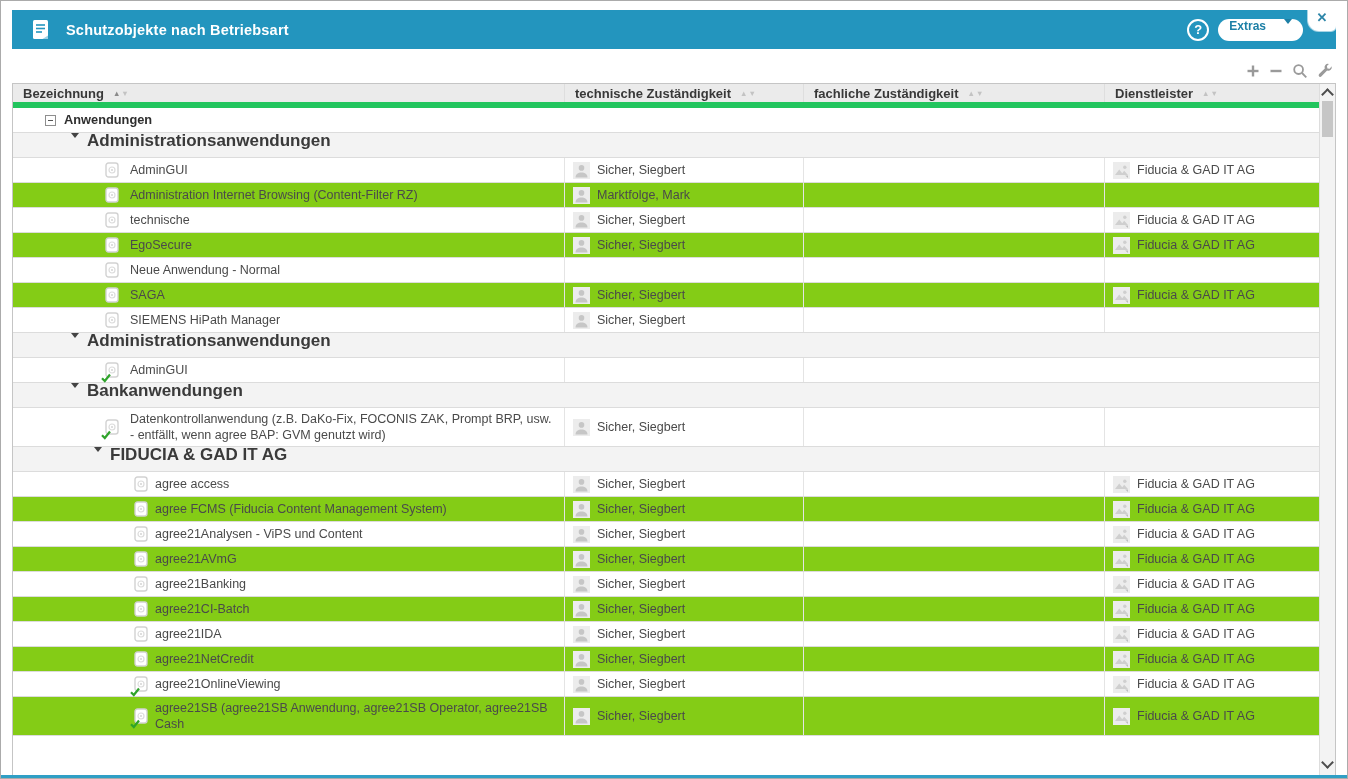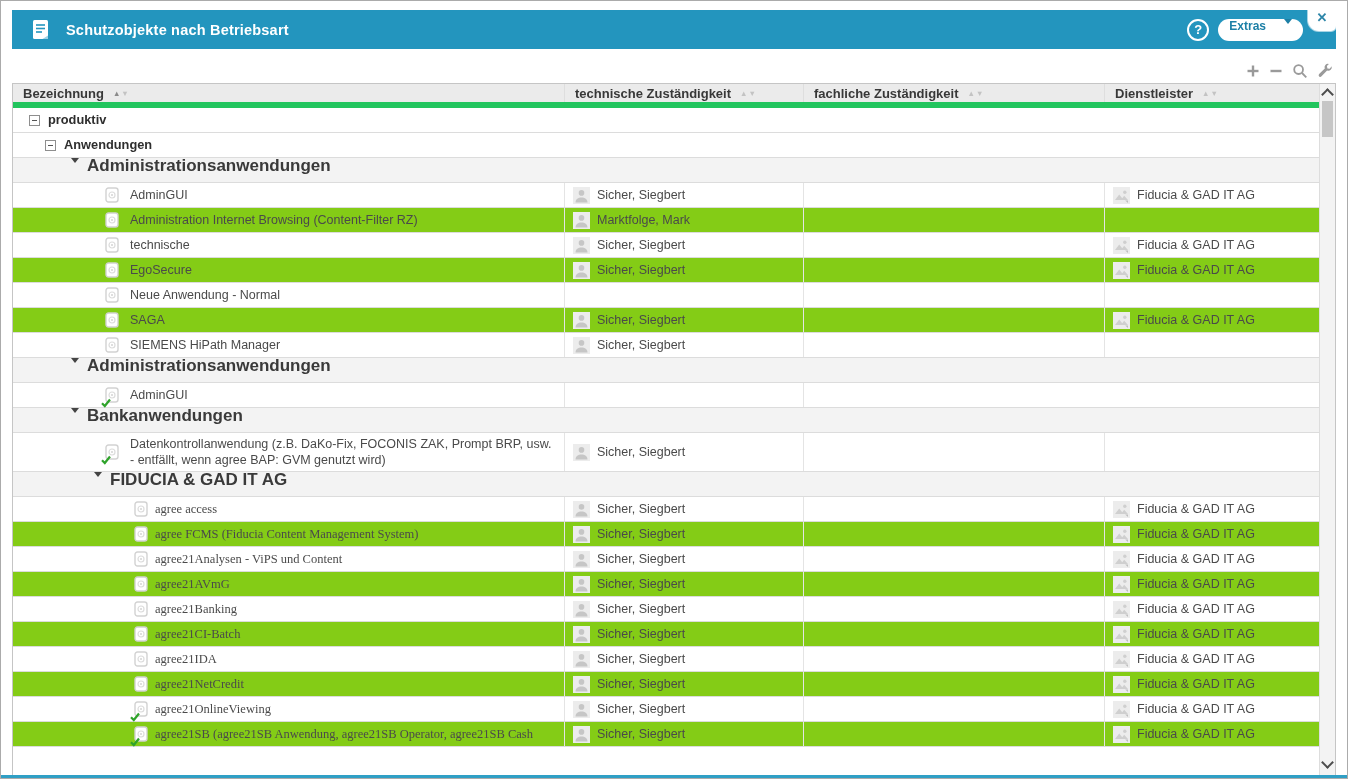--- a/index.html
+++ b/index.html
@@ -56,21 +56,21 @@
   .row.tree{font-weight:bold;color:#2e2e2e;font-size:12.8px;align-items:center;}
   .row.group{background:#f3f3f3;font-weight:bold;color:#3a3a3a;font-size:17px;}
   .row.tree.d0{padding-left:16px;}
   .row.tree.d1{padding-left:32px;}
   .row.group.d2{padding-left:58px;}
   .row.group.d3{padding-left:81px;}
   .row.item .cell{box-sizing:border-box;display:flex;align-items:center;gap:7px;padding:3px 6px 3px 8px;font-size:12.5px;color:#4a4a4a;}
   .row.item .cell + .cell{border-left:1px solid #e4e4e4;}
   .c1{width:551px;}.c2{width:239px;}.c3{width:301px;}.c4{width:216px;}
   .row.item.d3 .c1{padding-left:92px;gap:11px;}
-  .row.item.d4 .c1{padding-left:121px;font-family:Liberation Serif, serif;}
+  .row.item.d4 .c1{padding-left:121px;}
   .lbl{line-height:16px;}
   .tree-label,.group-label{margin-left:8px;}
   .boxminus{
     position:relative;width:11px;height:11px;border:1px solid #8e8e8e;background:#fff;box-sizing:border-box;flex:none;
   }
   .boxminus::after{content:"";position:absolute;left:2px;right:2px;top:4px;height:1px;background:#555;}
   .tri-down{width:0;height:0;border-left:4.5px solid transparent;border-right:4.5px solid transparent;border-top:5.5px solid #444;flex:none;}
   .appicon{position:relative;flex:none;display:flex;}
   .chk{position:absolute;left:-4px;bottom:-5px;display:flex;}
   .picon,.cicon{flex:none;display:flex;}
@@ -165,24 +165,20 @@
         </div>
         <div class="hcell hc4">
           <span>Dienstleister</span>
           <span class="sort">
               <span class="asc">▲</span>
               <span class="desc">▼</span>
             </span>
         </div>
       </div>
       <div class="grid-body" id="grid-body">
-          <div class="row tree d0">
-    <span class="boxminus"></span>
-    <span class="tree-label lbl">produktiv</span>
-  </div>
           <div class="row tree d1">
     <span class="boxminus"></span>
     <span class="tree-label lbl">Anwendungen</span>
   </div>
           <div class="row group d2">
     <span class="tri-down"></span>
     <span class="group-label lbl">Administrationsanwendungen</span>
   </div>
           <div class="row item d3">
     <div class="cell c1">

